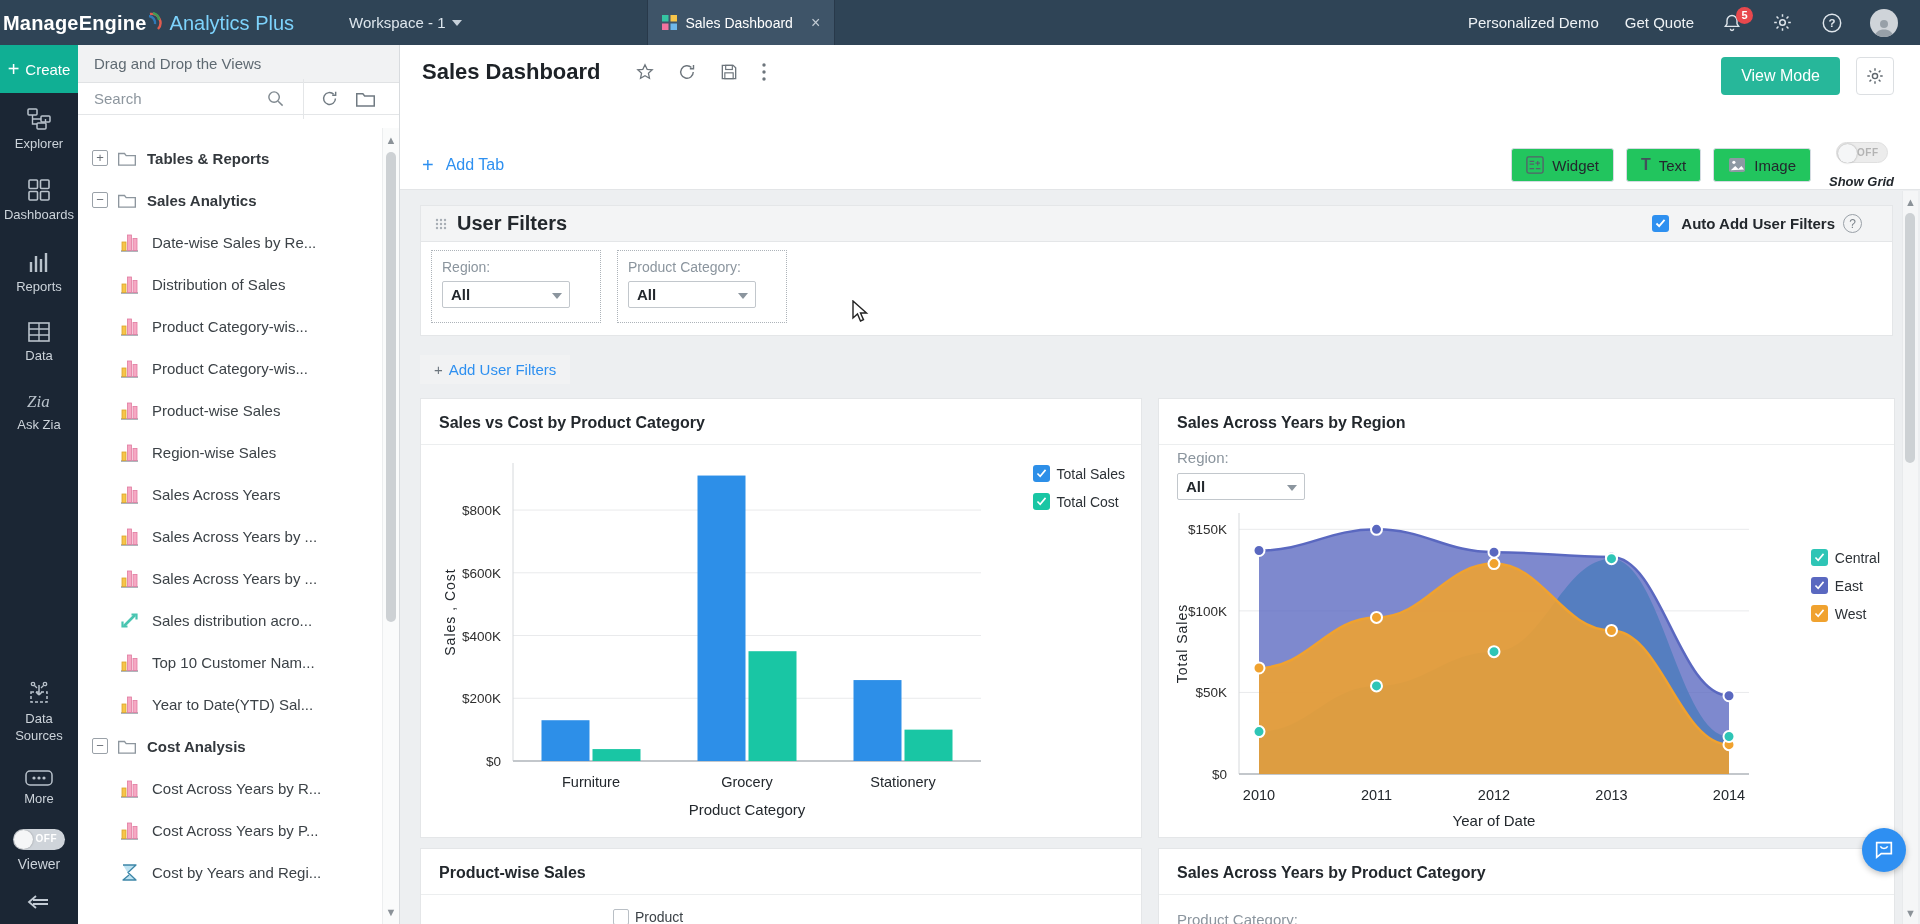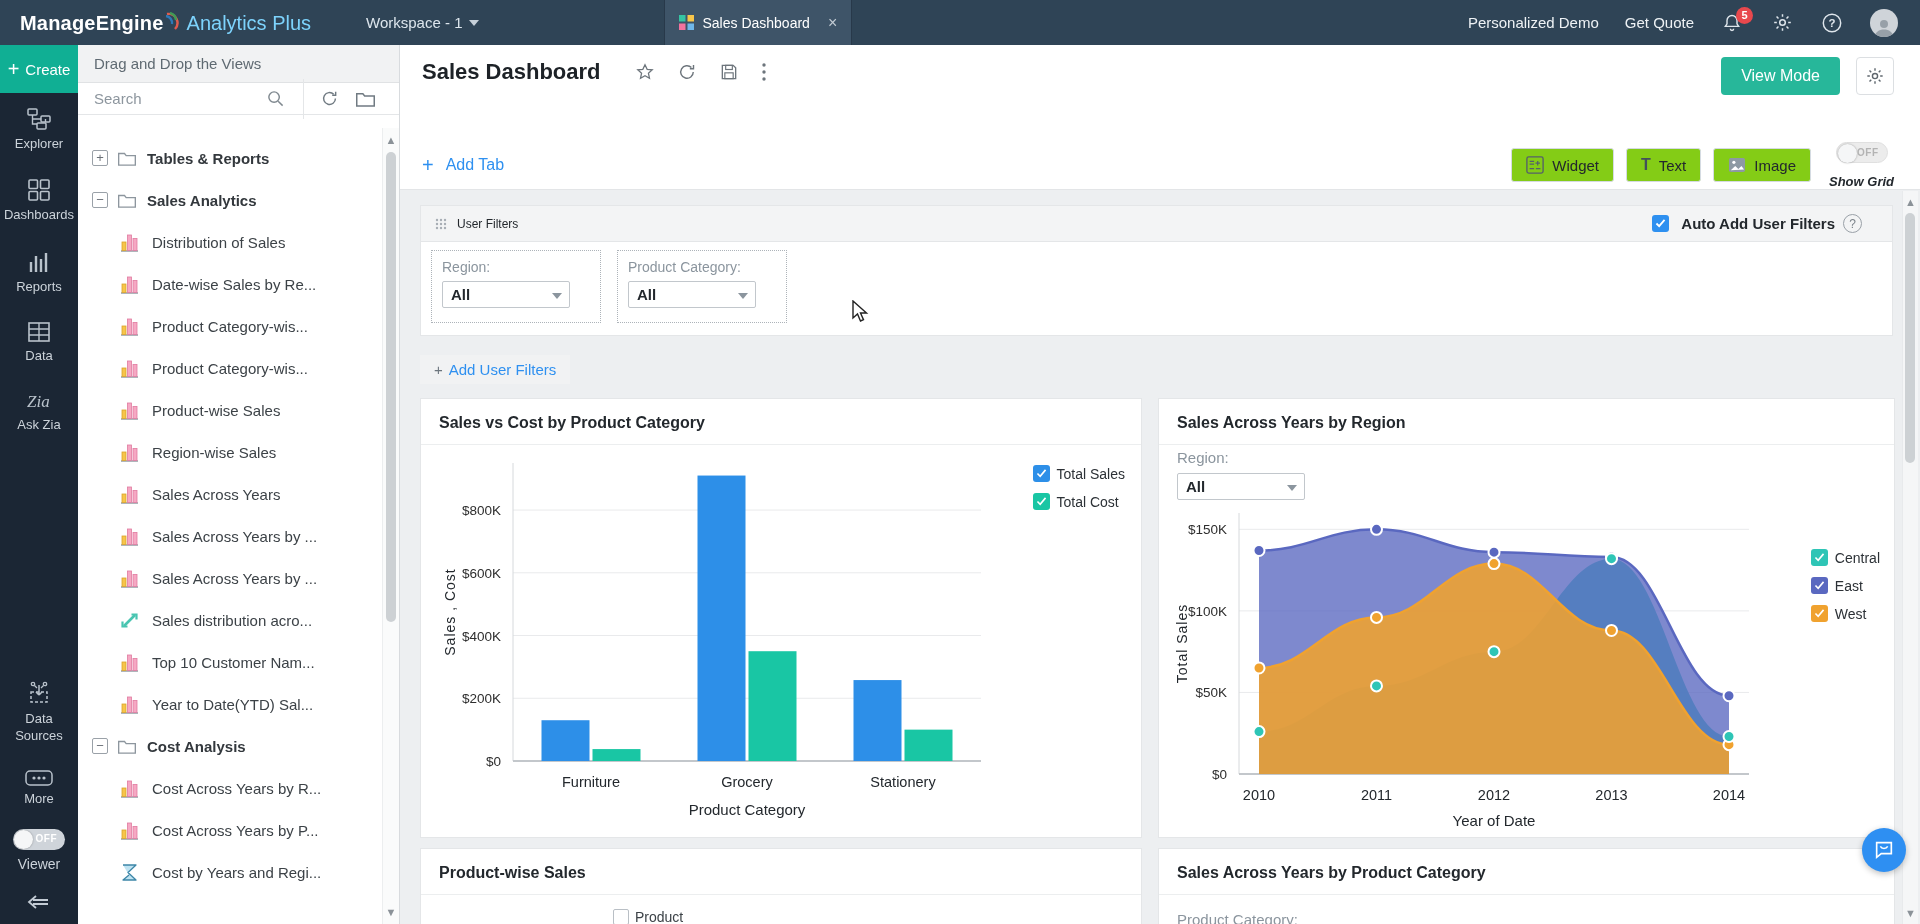--- a/index.html
+++ b/index.html
@@ -1,21 +1,21 @@
 <!DOCTYPE html>
 <html><head>
 <meta charset="utf-8">
 <style>
   html,body{margin:0;padding:0;background:#333;}
   *{box-sizing:border-box;}
   #app{position:relative;width:1920px;height:924px;background:#edeff1;font-family:"Liberation Sans",sans-serif;overflow:hidden;}
   svg{display:block;}
   
   .topbar{position:absolute;left:0;top:0;width:1920px;height:45px;background:#2f4456;color:#e9eef2;display:flex;align-items:center;z-index:50;}
-  .brand{display:flex;align-items:baseline;margin-left:20px;white-space:nowrap;}
+  .brand{display:flex;align-items:baseline;margin-left:3px;white-space:nowrap;}
   .brand-bold{font-size:20px;font-weight:700;color:#fff;letter-spacing:.2px;}
   .brand-light{font-size:20px;font-weight:400;color:#7dd3fc;margin-left:6px;}
   .brand-swirl{position:relative;top:2px;margin-left:1px;}
   .workspace{display:flex;align-items:center;margin-left:55px;font-size:15px;color:#dde6ed;cursor:pointer;}
   .caret{width:0;height:0;border-left:5px solid transparent;border-right:5px solid transparent;border-top:6px solid #c6d0d9;margin-left:7px;}
   .tabstrip{display:flex;height:45px;margin-left:185px;}
   .tab{display:flex;align-items:center;gap:8px;background:#3e5468;padding:0 14px;height:45px;font-size:14px;color:#fff;border-left:1px solid #28394a;border-right:1px solid #28394a;}
   .tab .close{color:#c3ccd4;font-size:16px;margin-left:10px;cursor:pointer;line-height:1;}
   .topbar-right{margin-left:auto;display:flex;align-items:center;gap:26px;margin-right:22px;}
   .top-link{font-size:15px;color:#eef2f5;cursor:pointer;white-space:nowrap;}
@@ -59,30 +59,30 @@
   .main-header{position:absolute;left:0;top:0;width:100%;height:145px;background:#fff;border-bottom:1px solid #e3e5e7;}
   .title-row{position:absolute;left:22px;top:14px;display:flex;align-items:center;gap:22px;}
   .page-title{font-size:22px;font-weight:700;color:#1d2227;margin-right:12px;}
   .t-ico{cursor:pointer;}
   .viewmode-btn{position:absolute;right:80px;top:12px;height:38px;padding:0 20px;background:#27b79a;color:#fff;font-size:16px;border:none;border-radius:4px;cursor:pointer;font-family:"Liberation Sans",sans-serif;}
   .gear-btn{position:absolute;right:26px;top:12px;width:38px;height:38px;background:#fff;border:1px solid #dcdfe2;border-radius:4px;display:flex;align-items:center;justify-content:center;cursor:pointer;}
   .tabs-row{position:absolute;left:22px;top:100px;right:26px;height:40px;display:flex;align-items:center;}
   .addtab{display:flex;align-items:center;gap:12px;color:#2e90f0;font-size:16px;cursor:pointer;}
   .addtab .plus{font-size:20px;line-height:1;}
   .hdr-buttons{margin-left:auto;display:flex;align-items:center;gap:12px;}
-  .hbtn{height:34px;display:flex;align-items:center;gap:8px;background:#84cc16;border:1px solid #d5dbe2;border-radius:3px;padding:0 14px;font-size:15px;color:#23282d;cursor:pointer;}
+  .hbtn{height:34px;display:flex;align-items:center;gap:8px;background:#22c55e;border:1px solid #d5dbe2;border-radius:3px;padding:0 14px;font-size:15px;color:#23282d;cursor:pointer;}
   .showgrid{display:flex;flex-direction:column;align-items:center;margin-left:6px;}
   .showgrid .pill{background:#ececec;border:1px solid #e0e0e0;}
   .showgrid .pill .pill-txt{color:#b3b3b3;}
   .showgrid-label{font-size:13px;font-weight:700;color:#23282d;margin-top:11px;font-style:italic;}
   
   .content{position:absolute;left:0;top:146px;width:100%;height:733px;overflow:hidden;}
   .uf-panel{position:absolute;left:20px;top:14px;width:1473px;background:#fff;border:1px solid #e4e6e8;}
   .uf-header{height:36px;background:#f3f4f5;border-bottom:1px solid #e4e6e8;display:flex;align-items:center;padding:0 14px;}
-  .uf-title{font-size:12px;font-weight:400;color:#23282d;margin-left:10px;}
+  .uf-title{font-size:20px;font-weight:700;color:#23282d;margin-left:10px;}
   .uf-right{margin-left:auto;display:flex;align-items:center;gap:8px;margin-right:16px;}
   .checkbox{width:17px;height:17px;border-radius:3px;background:#2e90f0;display:flex;align-items:center;justify-content:center;cursor:pointer;}
   .uf-check-label{font-size:15px;font-weight:700;color:#23282d;margin-left:4px;}
   .help-circ{width:19px;height:19px;border-radius:50%;border:1px solid #9aa1a8;color:#7b838a;font-size:12px;display:flex;align-items:center;justify-content:center;cursor:pointer;}
   .uf-body{display:flex;gap:16px;padding:8px 10px 12px;}
   .filter-box{width:170px;border:1px dotted #adb3b9;padding:8px 10px 14px;}
   .filter-label{font-size:14px;color:#8b959e;margin-bottom:6px;white-space:nowrap;}
   .select{position:relative;width:128px;height:27px;border:1px solid #c2c7cc;border-radius:2px;background:#fff;display:flex;align-items:center;padding-left:8px;font-size:15px;font-weight:700;color:#23282d;cursor:pointer;}
   .select .caret{position:absolute;right:7px;top:11px;border-top-color:#8b959e;}
   .add-uf{position:absolute;left:20px;top:164px;height:29px;display:flex;align-items:center;gap:6px;background:#f1f2f3;padding:0 14px;font-size:15px;color:#2e90f0;cursor:pointer;}
@@ -305,32 +305,32 @@
         </div>
         <div class="tree-row tree-report">
           <span>
             <svg width="21" height="21" viewBox="0 0 21 21">
               <path d="M2 19h17" stroke="#8d969e" stroke-width="1.4"></path>
               <rect x="3" y="10" width="4" height="8.5" fill="#f7c54a" stroke="#d9a32c" stroke-width=".8"></rect>
               <rect x="8.5" y="3" width="4" height="15.5" fill="#f6a8c3" stroke="#e07ba0" stroke-width=".8"></rect>
               <rect x="14" y="6.5" width="4" height="12" fill="#f6a8c3" stroke="#e07ba0" stroke-width=".8"></rect>
             </svg>
           </span>
+          <span class="tree-report-label">Date-wise Sales by Re...</span>
+        </div>
+        <div class="tree-row tree-report">
+          <span>
+            <svg width="21" height="21" viewBox="0 0 21 21">
+              <path d="M2 19h17" stroke="#8d969e" stroke-width="1.4"></path>
+              <rect x="3" y="10" width="4" height="8.5" fill="#f7c54a" stroke="#d9a32c" stroke-width=".8"></rect>
+              <rect x="8.5" y="3" width="4" height="15.5" fill="#f6a8c3" stroke="#e07ba0" stroke-width=".8"></rect>
+              <rect x="14" y="6.5" width="4" height="12" fill="#f6a8c3" stroke="#e07ba0" stroke-width=".8"></rect>
+            </svg>
+          </span>
           <span class="tree-report-label">Distribution of Sales</span>
-        </div>
-        <div class="tree-row tree-report">
-          <span>
-            <svg width="21" height="21" viewBox="0 0 21 21">
-              <path d="M2 19h17" stroke="#8d969e" stroke-width="1.4"></path>
-              <rect x="3" y="10" width="4" height="8.5" fill="#f7c54a" stroke="#d9a32c" stroke-width=".8"></rect>
-              <rect x="8.5" y="3" width="4" height="15.5" fill="#f6a8c3" stroke="#e07ba0" stroke-width=".8"></rect>
-              <rect x="14" y="6.5" width="4" height="12" fill="#f6a8c3" stroke="#e07ba0" stroke-width=".8"></rect>
-            </svg>
-          </span>
-          <span class="tree-report-label">Date-wise Sales by Re...</span>
         </div>
         <div class="tree-row tree-report">
           <span>
             <svg width="21" height="21" viewBox="0 0 21 21">
               <path d="M2 19h17" stroke="#8d969e" stroke-width="1.4"></path>
               <rect x="3" y="10" width="4" height="8.5" fill="#f7c54a" stroke="#d9a32c" stroke-width=".8"></rect>
               <rect x="8.5" y="3" width="4" height="15.5" fill="#f6a8c3" stroke="#e07ba0" stroke-width=".8"></rect>
               <rect x="14" y="6.5" width="4" height="12" fill="#f6a8c3" stroke="#e07ba0" stroke-width=".8"></rect>
             </svg>
           </span>

